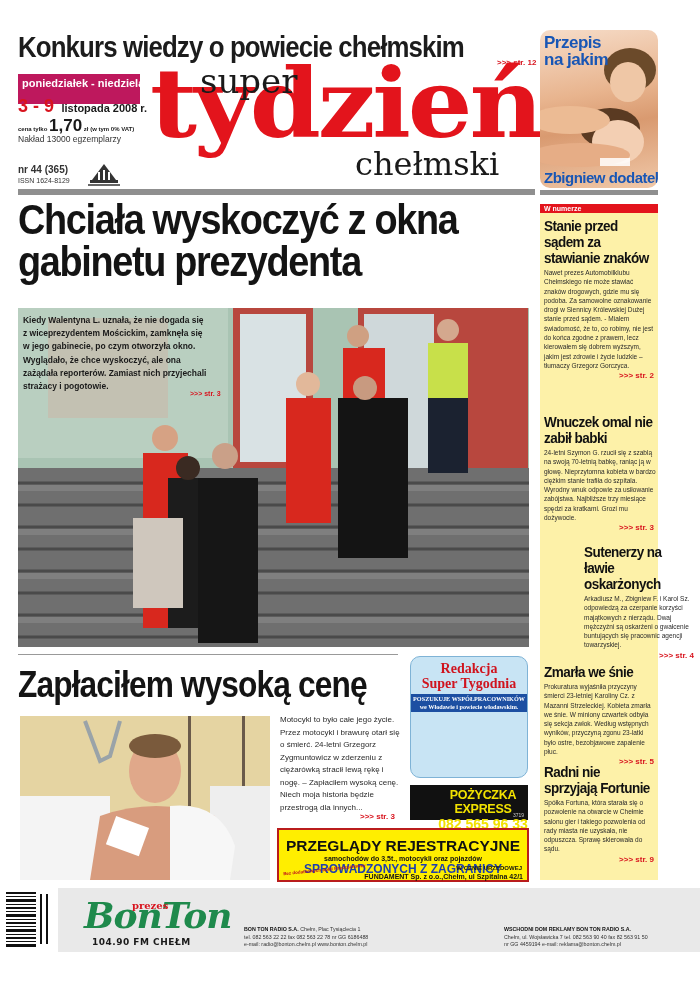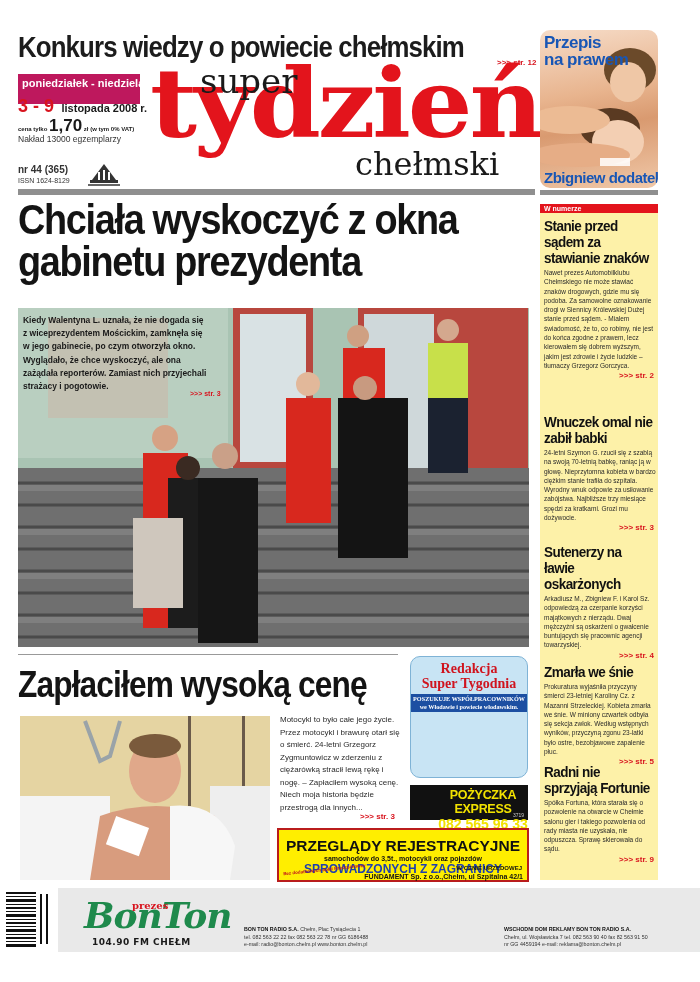--- a/index.html
+++ b/index.html
@@ -127,42 +127,42 @@
     <ellipse cx="90" cy="40" rx="26" ry="22" fill="#6b4a2a"></ellipse>
     <ellipse cx="88" cy="52" rx="18" ry="20" fill="#efc7a6"></ellipse>
     <ellipse cx="70" cy="98" rx="30" ry="20" fill="#5a3a22"></ellipse>
     <ellipse cx="78" cy="112" rx="26" ry="22" fill="#f3cfb3"></ellipse>
     <ellipse cx="30" cy="90" rx="40" ry="14" fill="#ecbb94"></ellipse>
     <ellipse cx="40" cy="125" rx="50" ry="12" fill="#e6ad86"></ellipse>
     <rect x="60" y="128" width="30" height="8" fill="#ffffff" opacity="0.85"></rect>
   </svg>
   <div class="promo-title">
     <div>Przepis</div>
-    <div>na prawem</div>
+    <div>na jakim</div>
   </div>
   <div class="promo-foot">Zbigniew dodatek</div>
 </div>
 <div class="abs rule-promo"></div>
 
 <div class="abs sidebar">
   <div class="sidebar-label">W numerze</div>
 
   <div class="side-item" style="top:14px;">
     <h3>Stanie przed sądem za stawianie znaków</h3>
     <p>Nawet prezes Automobilklubu Chełmskiego nie może stawiać znaków drogowych, gdzie mu się podoba. Za samowolne oznakowanie drogi w Siennicy Królewskiej Dużej stanie przed sądem. - Mialem świadomość, że to, co robimy, nie jest do końca zgodne z prawem, lecz kierowałem się dobrem wyższym, jakim jest zdrowie i życie ludzkie – tłumaczy Grzegorz Gorczyca.</p>
     <span class="side-ref">&gt;&gt;&gt; str. 2</span>
   </div>
 
   <div class="side-item" style="top:210px;">
     <h3>Wnuczek omal nie zabił babki</h3>
     <p>24-letni Szymon G. rzucił się z szablą na swoją 70-letnią babkę, raniąc ją w głowę. Nieprzytomna kobieta w bardzo ciężkim stanie trafiła do szpitala. Wyrodny wnuk odpowie za usiłowanie zabójstwa. Najbliższe trzy miesiące spędzi za kratkami. Grozi mu dożywocie.</p>
     <span class="side-ref">&gt;&gt;&gt; str. 3</span>
   </div>
 
-  <div class="side-item" style="top:340px;">
+  <div class="side-item" style="top:340px;margin-left:40px;">
     <h3>Sutenerzy na ławie oskarżonych</h3>
     <p>Arkadiusz M., Zbigniew F. i Karol Sz. odpowiedzą za czerpanie korzyści majątkowych z nierządu. Dwaj mężczyźni są oskarżeni o gwałcenie buntujących się pracownic agencji towarzyskiej.</p>
     <span class="side-ref">&gt;&gt;&gt; str. 4</span>
   </div>
 
   <div class="side-item" style="top:460px;">
     <h3>Zmarła we śnie</h3>
     <p>Prokuratura wyjaśniła przyczyny śmierci 23-letniej Karoliny Cz. z Mazanni Strzeleckiej. Kobieta zmarła we śnie. W miniony czwartek odbyła się sekcja zwłok. Według wstępnych wyników, przyczyną zgonu 23-latki było ostre, bezobjawowe zapalenie płuc.</p>
     <span class="side-ref">&gt;&gt;&gt; str. 5</span>
   </div>

